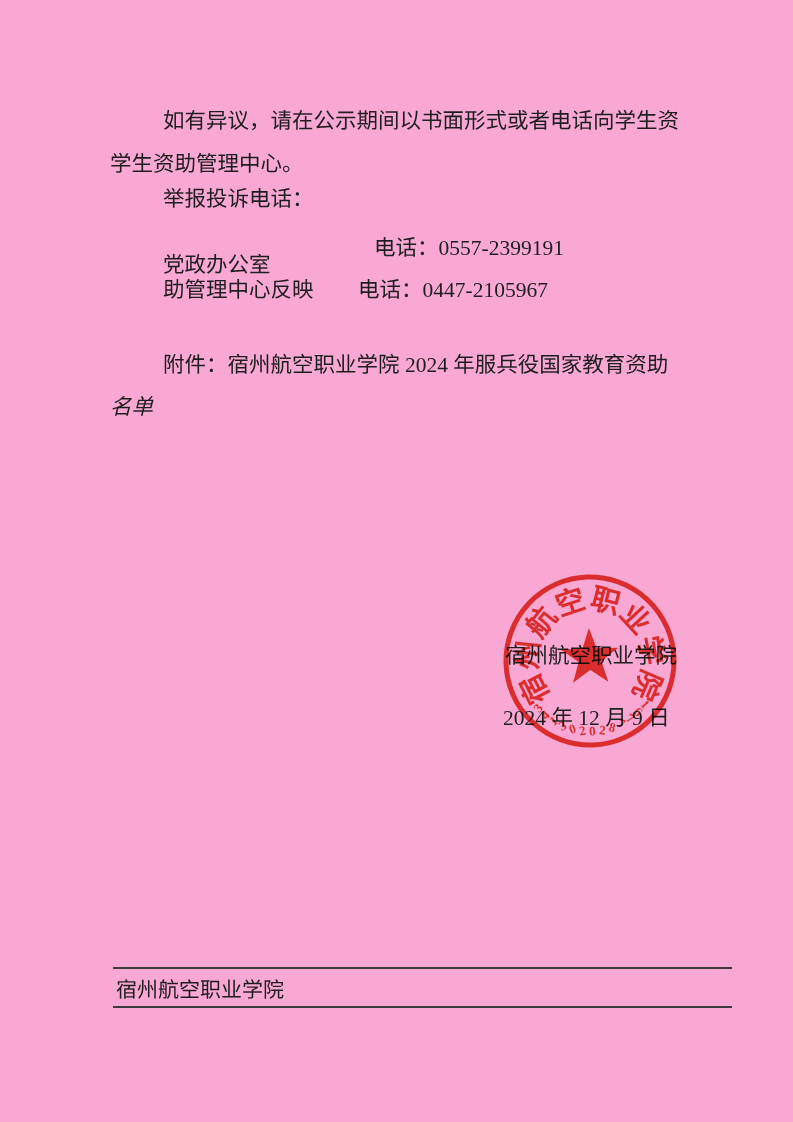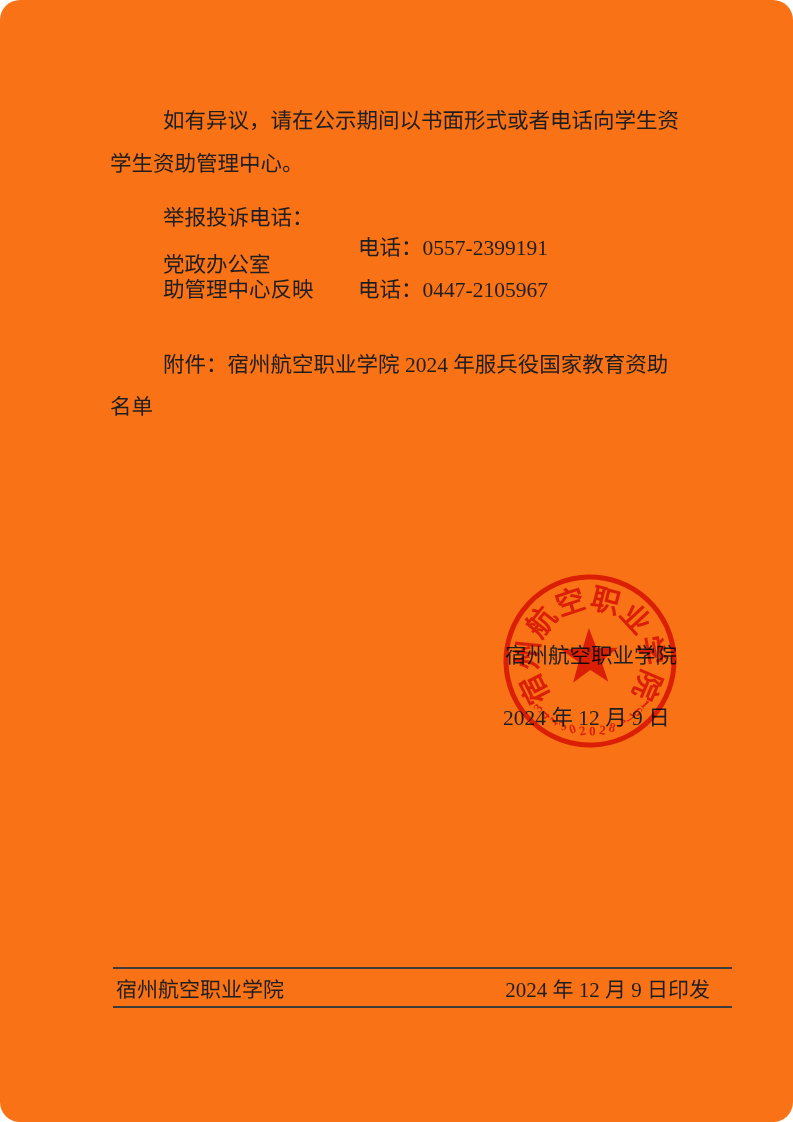--- a/index.html
+++ b/index.html
@@ -1,24 +1,23 @@
 <!DOCTYPE html>
 <html lang="zh-CN"><head>
 <meta charset="utf-8">
 <style>
   html, body { margin: 0; padding: 0; background: #ffffff; }
   .page {
     position: relative;
     width: 793px;
     height: 1122px;
-    background: #f97316;
+    background: #f9a8d4;
     overflow: hidden;
     font-family: "Liberation Serif", "DejaVu Serif", serif;
     color: #1e1e1e;
-    border-radius: 20px;
   }
   .line {
     position: absolute;
     font-size: 21.5px;
     line-height: 1.1;
     white-space: pre;
     letter-spacing: 0px;
   }
   .seal-svg {
     position: absolute;
@@ -53,30 +52,30 @@
   .footer .right { padding-right: 22px; }
 </style>
 </head>
 <body>
 
 <div class="page">
 
   <div class="line" style="top:110px; left:163px;">如有异议，请在公示期间以书面形式或者电话向学生资</div>
   <div class="line" style="top:153px; left:110px;">学生资助管理中心。</div>
 
-  <div class="line" style="top:207px; left:163px;text-align:center;">举报投诉电话：</div>
+  <div class="line" style="top:188px; left:163px;text-align:center;">举报投诉电话：</div>
 
   <div class="line" style="top:246px; left:163px;margin-top:8px;">党政办公室</div>
-  <div class="line" style="top:237px; left:358px;text-align:center;">电话：0557-2399191</div>
+  <div class="line" style="top:237px; left:374px;text-align:center;">电话：0557-2399191</div>
 
   <div class="line" style="top:279px; left:163px;">助管理中心反映</div>
   <div class="line" style="top:279px; left:358px;">电话：0447-2105967</div>
 
   <div class="line" style="top:354px; left:163px;text-align:center;">附件：宿州航空职业学院 2024 年服兵役国家教育资助</div>
-  <div class="line" style="top:396px; left:110px;">名单</div>
+  <div class="line" style="top:396px; left:110px;font-style:italic;">名单</div>
 
   <div class="line" style="top:645px; left:505px;">宿州航空职业学院</div>
   <div class="line" style="top:689px; left:503px;margin-top:18px;">2024 年 12 月 9 日</div>
 
   <svg class="seal-svg" viewBox="0 0 190 190">
     <circle cx="95" cy="95" r="84" fill="none" stroke-width="5" stroke="#dd2a1b"></circle>
     <polygon points="95,62 102.05,82.29 123.53,82.73 106.41,95.71 112.63,116.27 95,104 77.37,116.27 83.59,95.71 66.47,82.73 87.95,82.29" fill="#dd2a1b"></polygon>
 
   <text x="38.808917203727695" y="121.20233222792336" transform="rotate(-115 38.808917203727695 121.20233222792336)" font-size="29" fill="#dd2a1b" text-anchor="middle" dominant-baseline="central">宿</text>
       <text x="33.58205634639073" y="86.52437628477543" transform="rotate(-82.14285714285714 33.58205634639073 86.52437628477543)" font-size="29" fill="#dd2a1b" text-anchor="middle" dominant-baseline="central">州</text>
@@ -96,16 +95,15 @@
       <text x="105.1452301515072" y="164.26091470066615" transform="rotate(8.333333333333314 105.1452301515072 164.26091470066615)" font-size="13" fill="#dd2a1b" text-anchor="middle" dominant-baseline="central">2</text>
       <text x="115.07622628977632" y="162.0592658620842" transform="rotate(16.666666666666686 115.07622628977632 162.0592658620842)" font-size="13" fill="#dd2a1b" text-anchor="middle" dominant-baseline="central">8</text>
       <text x="124.58327832184898" y="158.4415450925655" transform="rotate(25 124.58327832184898 158.4415450925655)" font-size="13" fill="#dd2a1b" text-anchor="middle" dominant-baseline="central">7</text>
       <text x="133.46562846495638" y="153.48414679890556" transform="rotate(33.333333333333314 133.46562846495638 153.48414679890556)" font-size="13" fill="#dd2a1b" text-anchor="middle" dominant-baseline="central">7</text>
       <text x="141.53571059297568" y="147.2917549868697" transform="rotate(41.666666666666686 141.53571059297568 147.2917549868697)" font-size="13" fill="#dd2a1b" text-anchor="middle" dominant-baseline="central">6</text>
       <text x="148.62311101832844" y="139.99513267805776" transform="rotate(50 148.62311101832844 139.99513267805776)" font-size="13" fill="#dd2a1b" text-anchor="middle" dominant-baseline="central">1</text>
     </svg>
 
   <div class="footer">
     <span class="left">宿州航空职业学院</span>
-    <span class="right">2024 年 12 月 9 日印发</span>
   </div>
 
 </div>
 
 </body></html>

